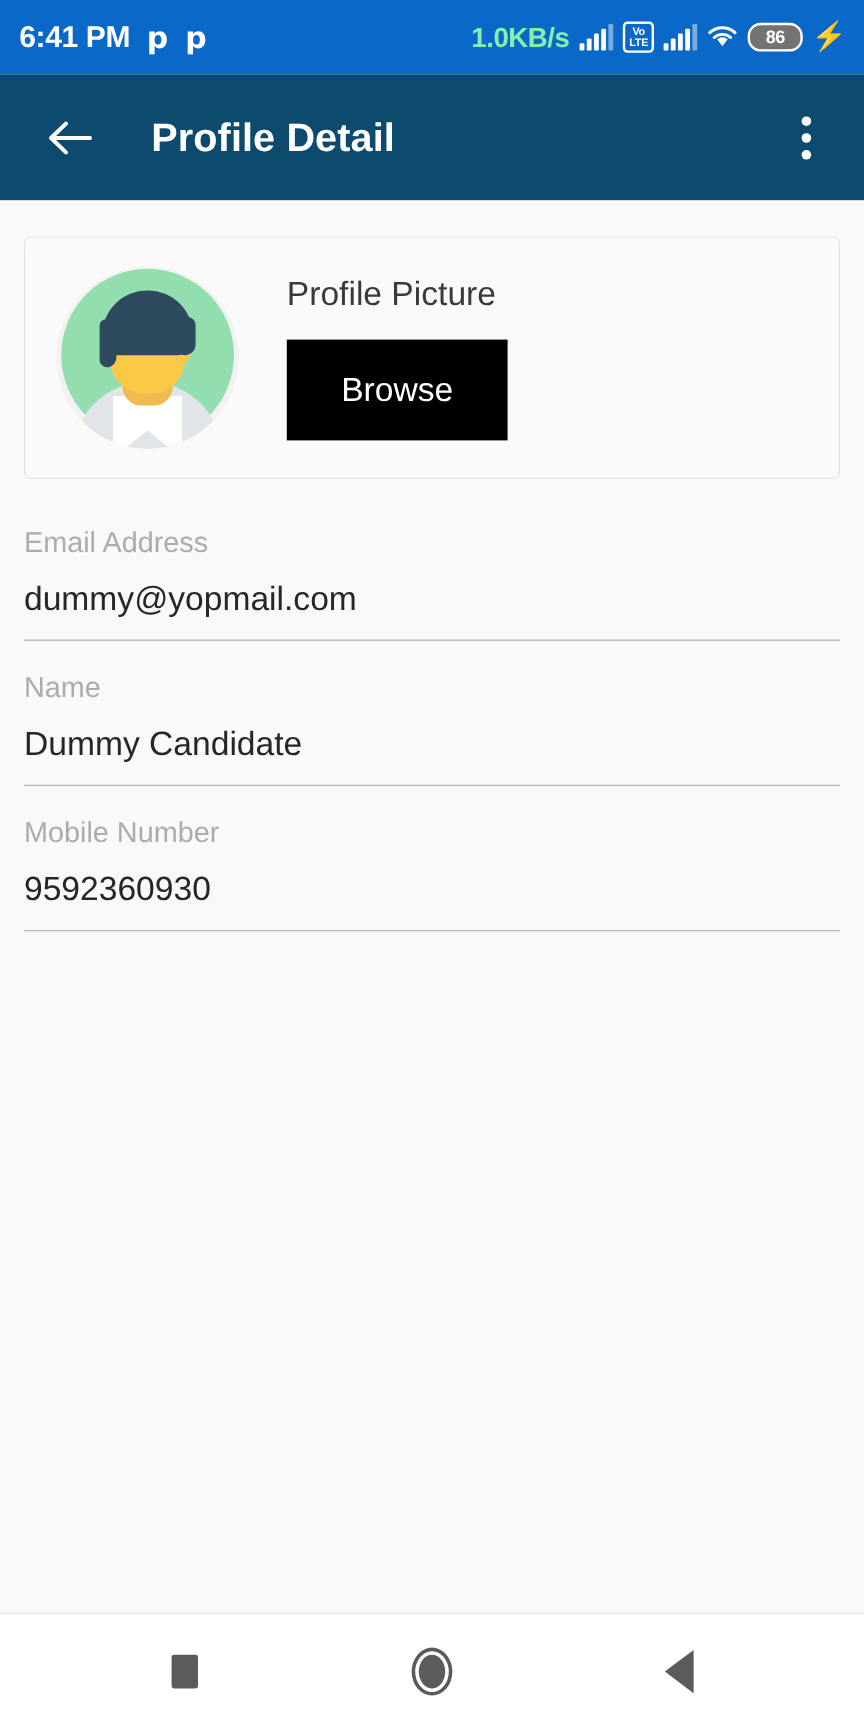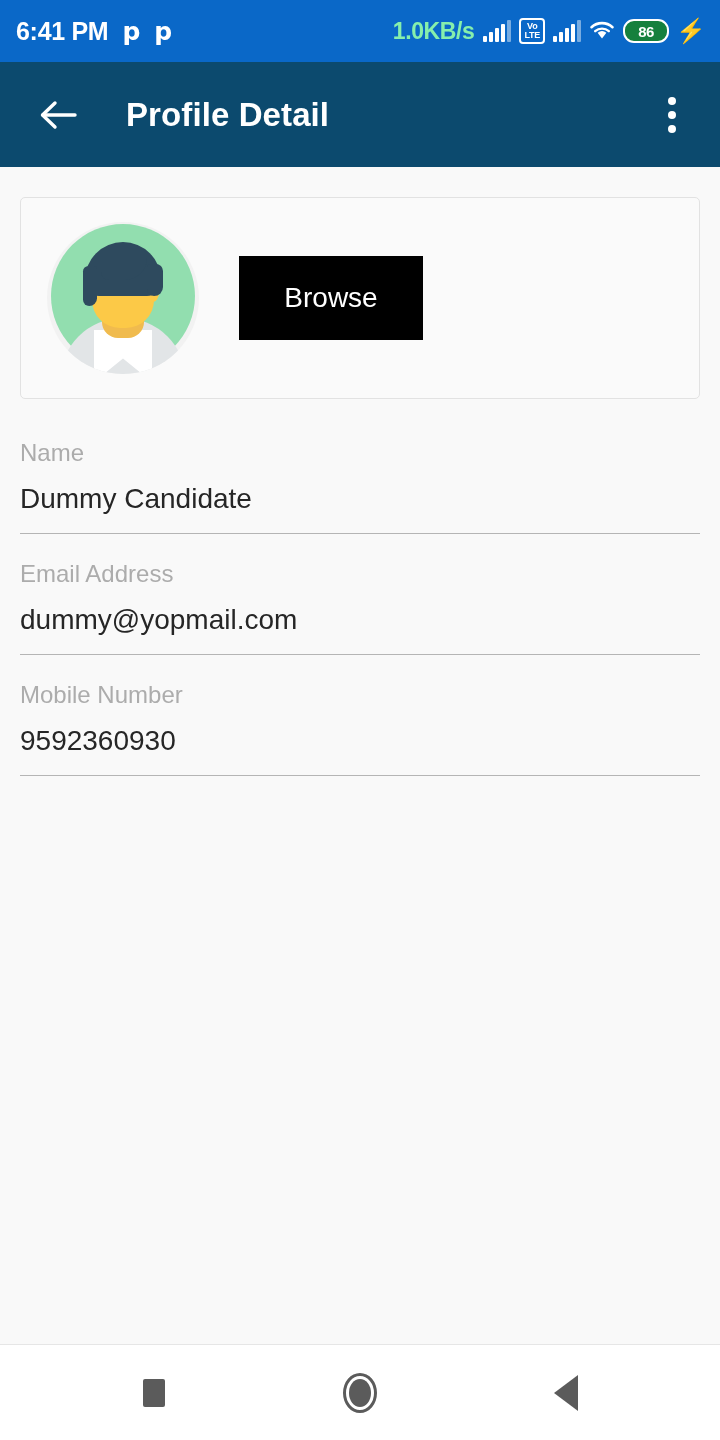--- a/index.html
+++ b/index.html
@@ -95,21 +95,21 @@
   }
   .battery {
     width: 46px;
     height: 24px;
     border: 2px solid #ffffff;
     border-radius: 11px;
     position: relative;
     display: flex;
     align-items: center;
     justify-content: center;
-    background: #15803d;
+    background: #737373;
   }
   .battery-level {
     color: #ffffff;
     font-size: 15px;
     font-weight: bold;
     line-height: 1;
     letter-spacing: -0.4px;
   }
   .bolt {
     color: #ffffff;
@@ -450,39 +450,40 @@
         <div class="av-neck"></div>
         <div class="av-ear-l"></div>
         <div class="av-ear-r"></div>
         <div class="av-face"></div>
         <div class="av-hair"></div>
         <div class="av-fringe"></div>
         <div class="av-hair-l"></div>
         <div class="av-hair-r"></div>
       </div>
       <div class="picture-right">
+        <div class="picture-label">Profile Picture</div>
         <button class="browse-btn">Browse</button>
       </div>
     </div>
 
     <div class="fields">
+
+      <div class="field">
+        <div class="field-label">Email Address</div>
+        <div class="field-value">dummy@yopmail.com</div>
+        <div class="field-underline"></div>
+      </div>
 
       <div class="field">
         <div class="field-label">Name</div>
         <div class="field-value">Dummy Candidate</div>
         <div class="field-underline"></div>
       </div>
 
       <div class="field">
-        <div class="field-label">Email Address</div>
-        <div class="field-value">dummy@yopmail.com</div>
-        <div class="field-underline"></div>
-      </div>
-
-      <div class="field">
         <div class="field-label">Mobile Number</div>
         <div class="field-value">9592360930</div>
         <div class="field-underline"></div>
       </div>
 
 
     </div>
   </div>
 
   <div class="nav-divider"></div>

